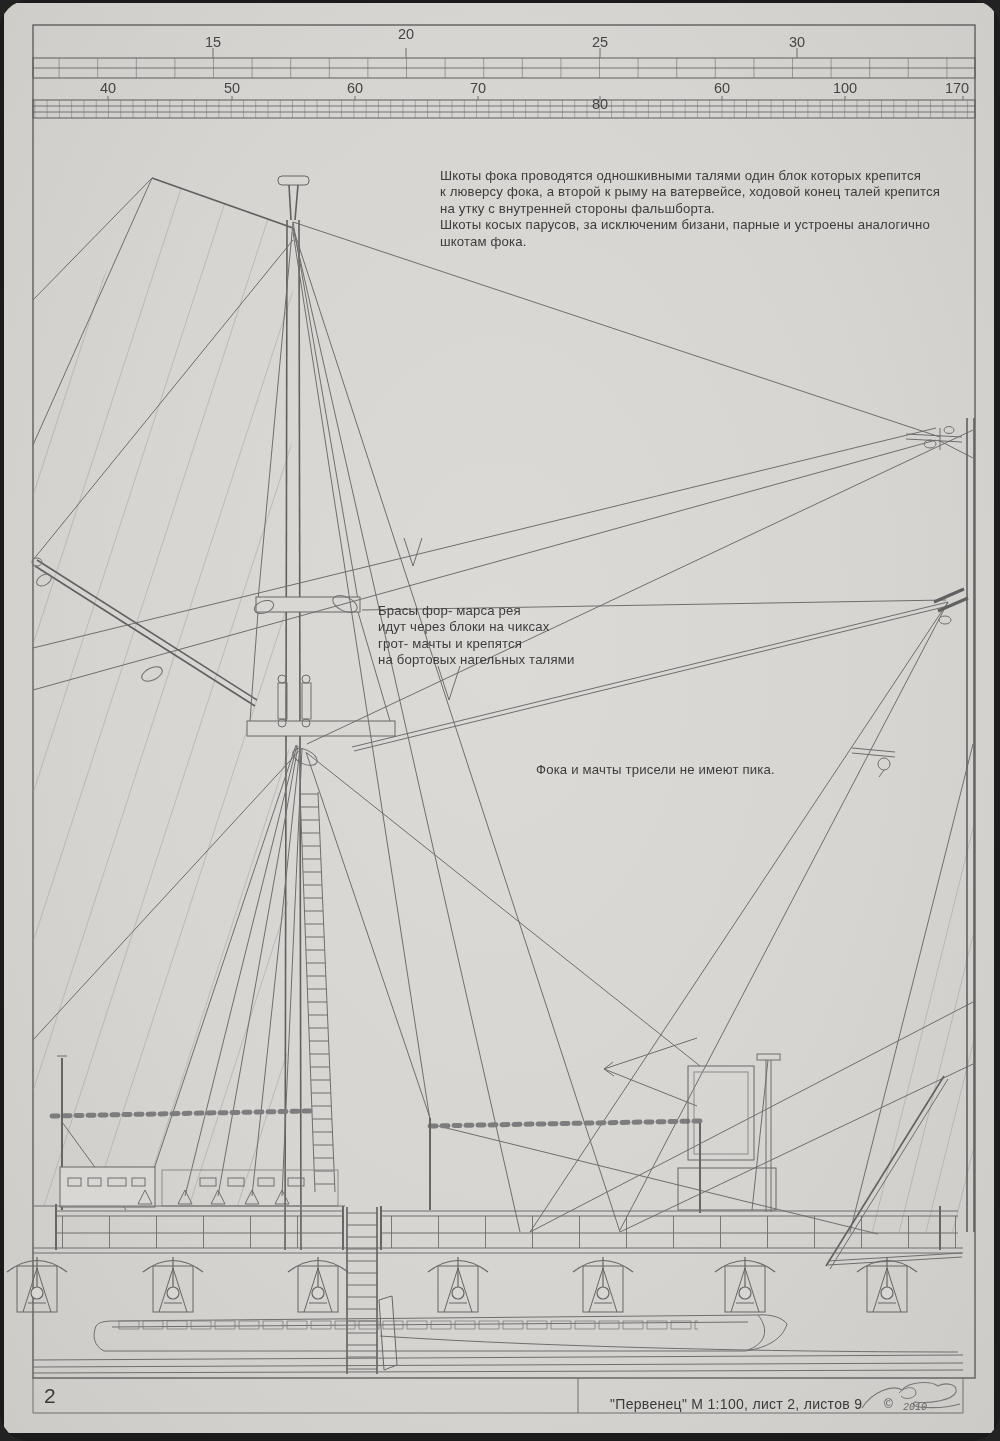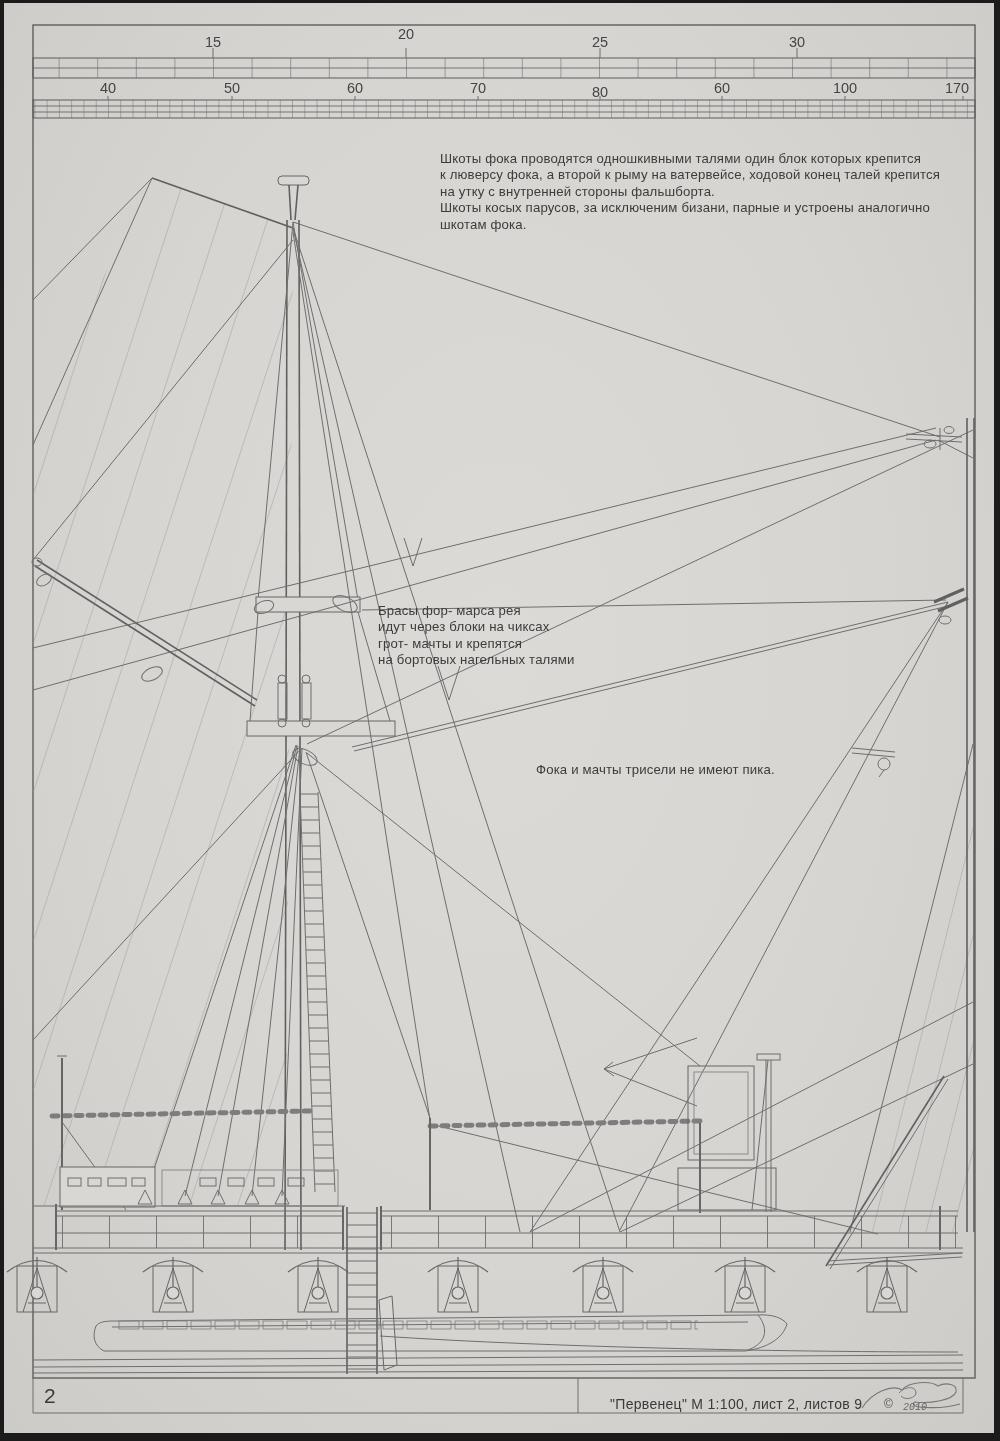--- a/index.html
+++ b/index.html
@@ -1,17 +1,17 @@
 <!DOCTYPE html>
 <html><head>
 <meta charset="utf-8">
 <style>
   html,body{margin:0;padding:0;background:#222;}
   .photo{position:relative;width:1000px;height:1441px;background:#1b1b1b;overflow:hidden;
-         font-family:"Liberation Sans", sans-serif;}
+         font-family:"Liberation Sans", sans-serif;border-radius:29px;}
   .paper{position:absolute;left:4px;top:3px;right:6px;bottom:8px;
          background:radial-gradient(ellipse at 50% 45%, #dbdad7 0%, #d6d5d2 55%, #cccbc8 100%);}
   .layer{position:absolute;left:0;top:0;width:1000px;height:1441px;}
   .note{position:absolute;white-space:pre-line;color:#3c3c3c;font-size:13.2px;line-height:16.4px;
         letter-spacing:.15px;}
   .rlabel{position:absolute;transform:translateX(-50%);color:#454545;font-size:14.5px;}
   .footer-num{position:absolute;left:44px;top:1384px;font-size:21px;color:#3a3a3a;}
   .footer-cap{position:absolute;left:610px;top:1396px;font-size:14px;color:#3a3a3a;letter-spacing:.3px;}
   .footer-copy{position:absolute;left:884px;top:1397px;font-size:12px;color:#555;}
   .footer-year{position:absolute;left:903px;top:1402px;font-size:10px;color:#666;font-style:italic;font-family:Liberation Mono, monospace;}
@@ -293,26 +293,26 @@
 
   <span class="rlabel" style="left:213px;top:34px">15</span>
   <span class="rlabel" style="left:406px;top:26px">20</span>
   <span class="rlabel" style="left:600px;top:34px">25</span>
   <span class="rlabel" style="left:797px;top:34px">30</span>
 
   <span class="rlabel" style="left:108px;top:80px">40</span>
   <span class="rlabel" style="left:232px;top:80px">50</span>
   <span class="rlabel" style="left:355px;top:80px">60</span>
   <span class="rlabel" style="left:478px;top:80px">70</span>
-  <span class="rlabel" style="left:600px;top:84px">80</span>
+  <span class="rlabel" style="left:600px;top:96px">80</span>
   <span class="rlabel" style="left:722px;top:80px">60</span>
   <span class="rlabel" style="left:845px;top:80px">100</span>
   <span class="rlabel" style="left:957px;top:80px">170</span>
 
-  <div class="note" style="left:440px;top:151px;width:530px">Шкоты фока проводятся одношкивными талями один блок которых крепится
+  <div class="note" style="left:440px;top:168px;width:530px">Шкоты фока проводятся одношкивными талями один блок которых крепится
 к люверсу фока, а второй к рыму на ватервейсе, ходовой конец талей крепится
 на утку с внутренней стороны фальшборта.
 Шкоты косых парусов, за исключеним бизани, парные и устроены аналогично
 шкотам фока.</div>
 
 
   <div class="note" style="left:378px;top:603px;width:230px">Брасы фор- марса рея
 идут через блоки на чиксах
 грот- мачты и крепятся
 на бортовых нагельных талями</div>

